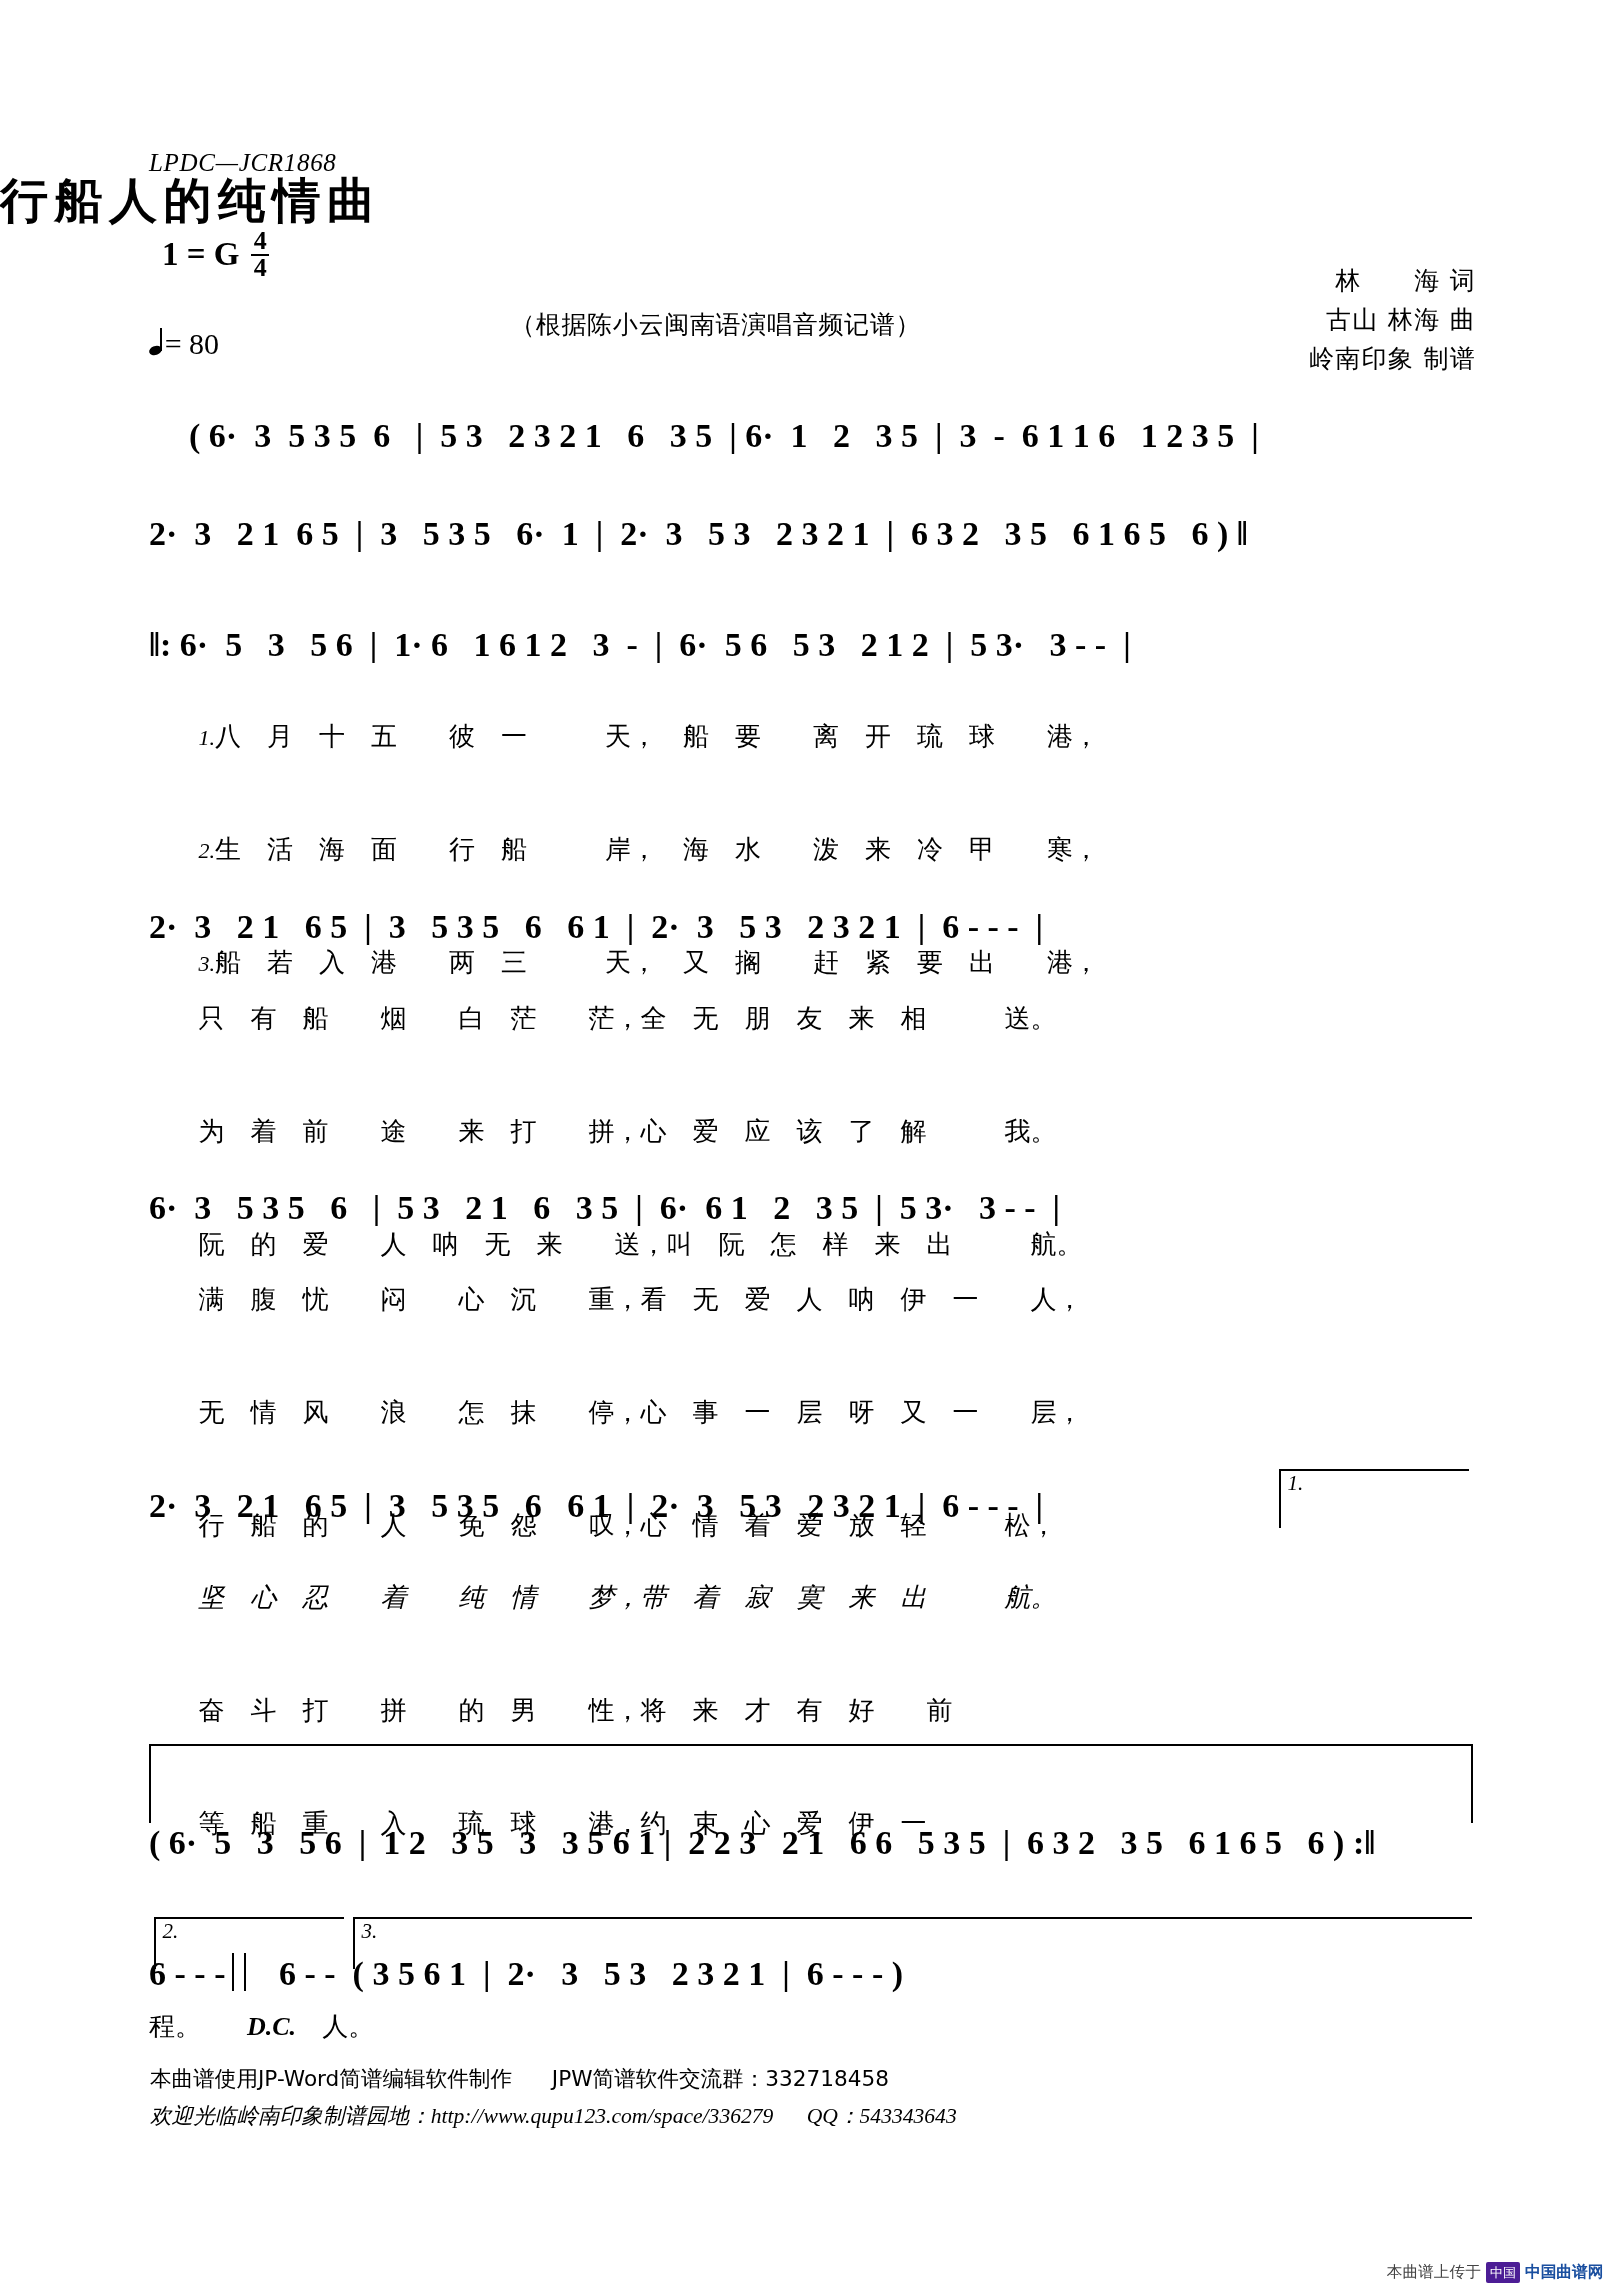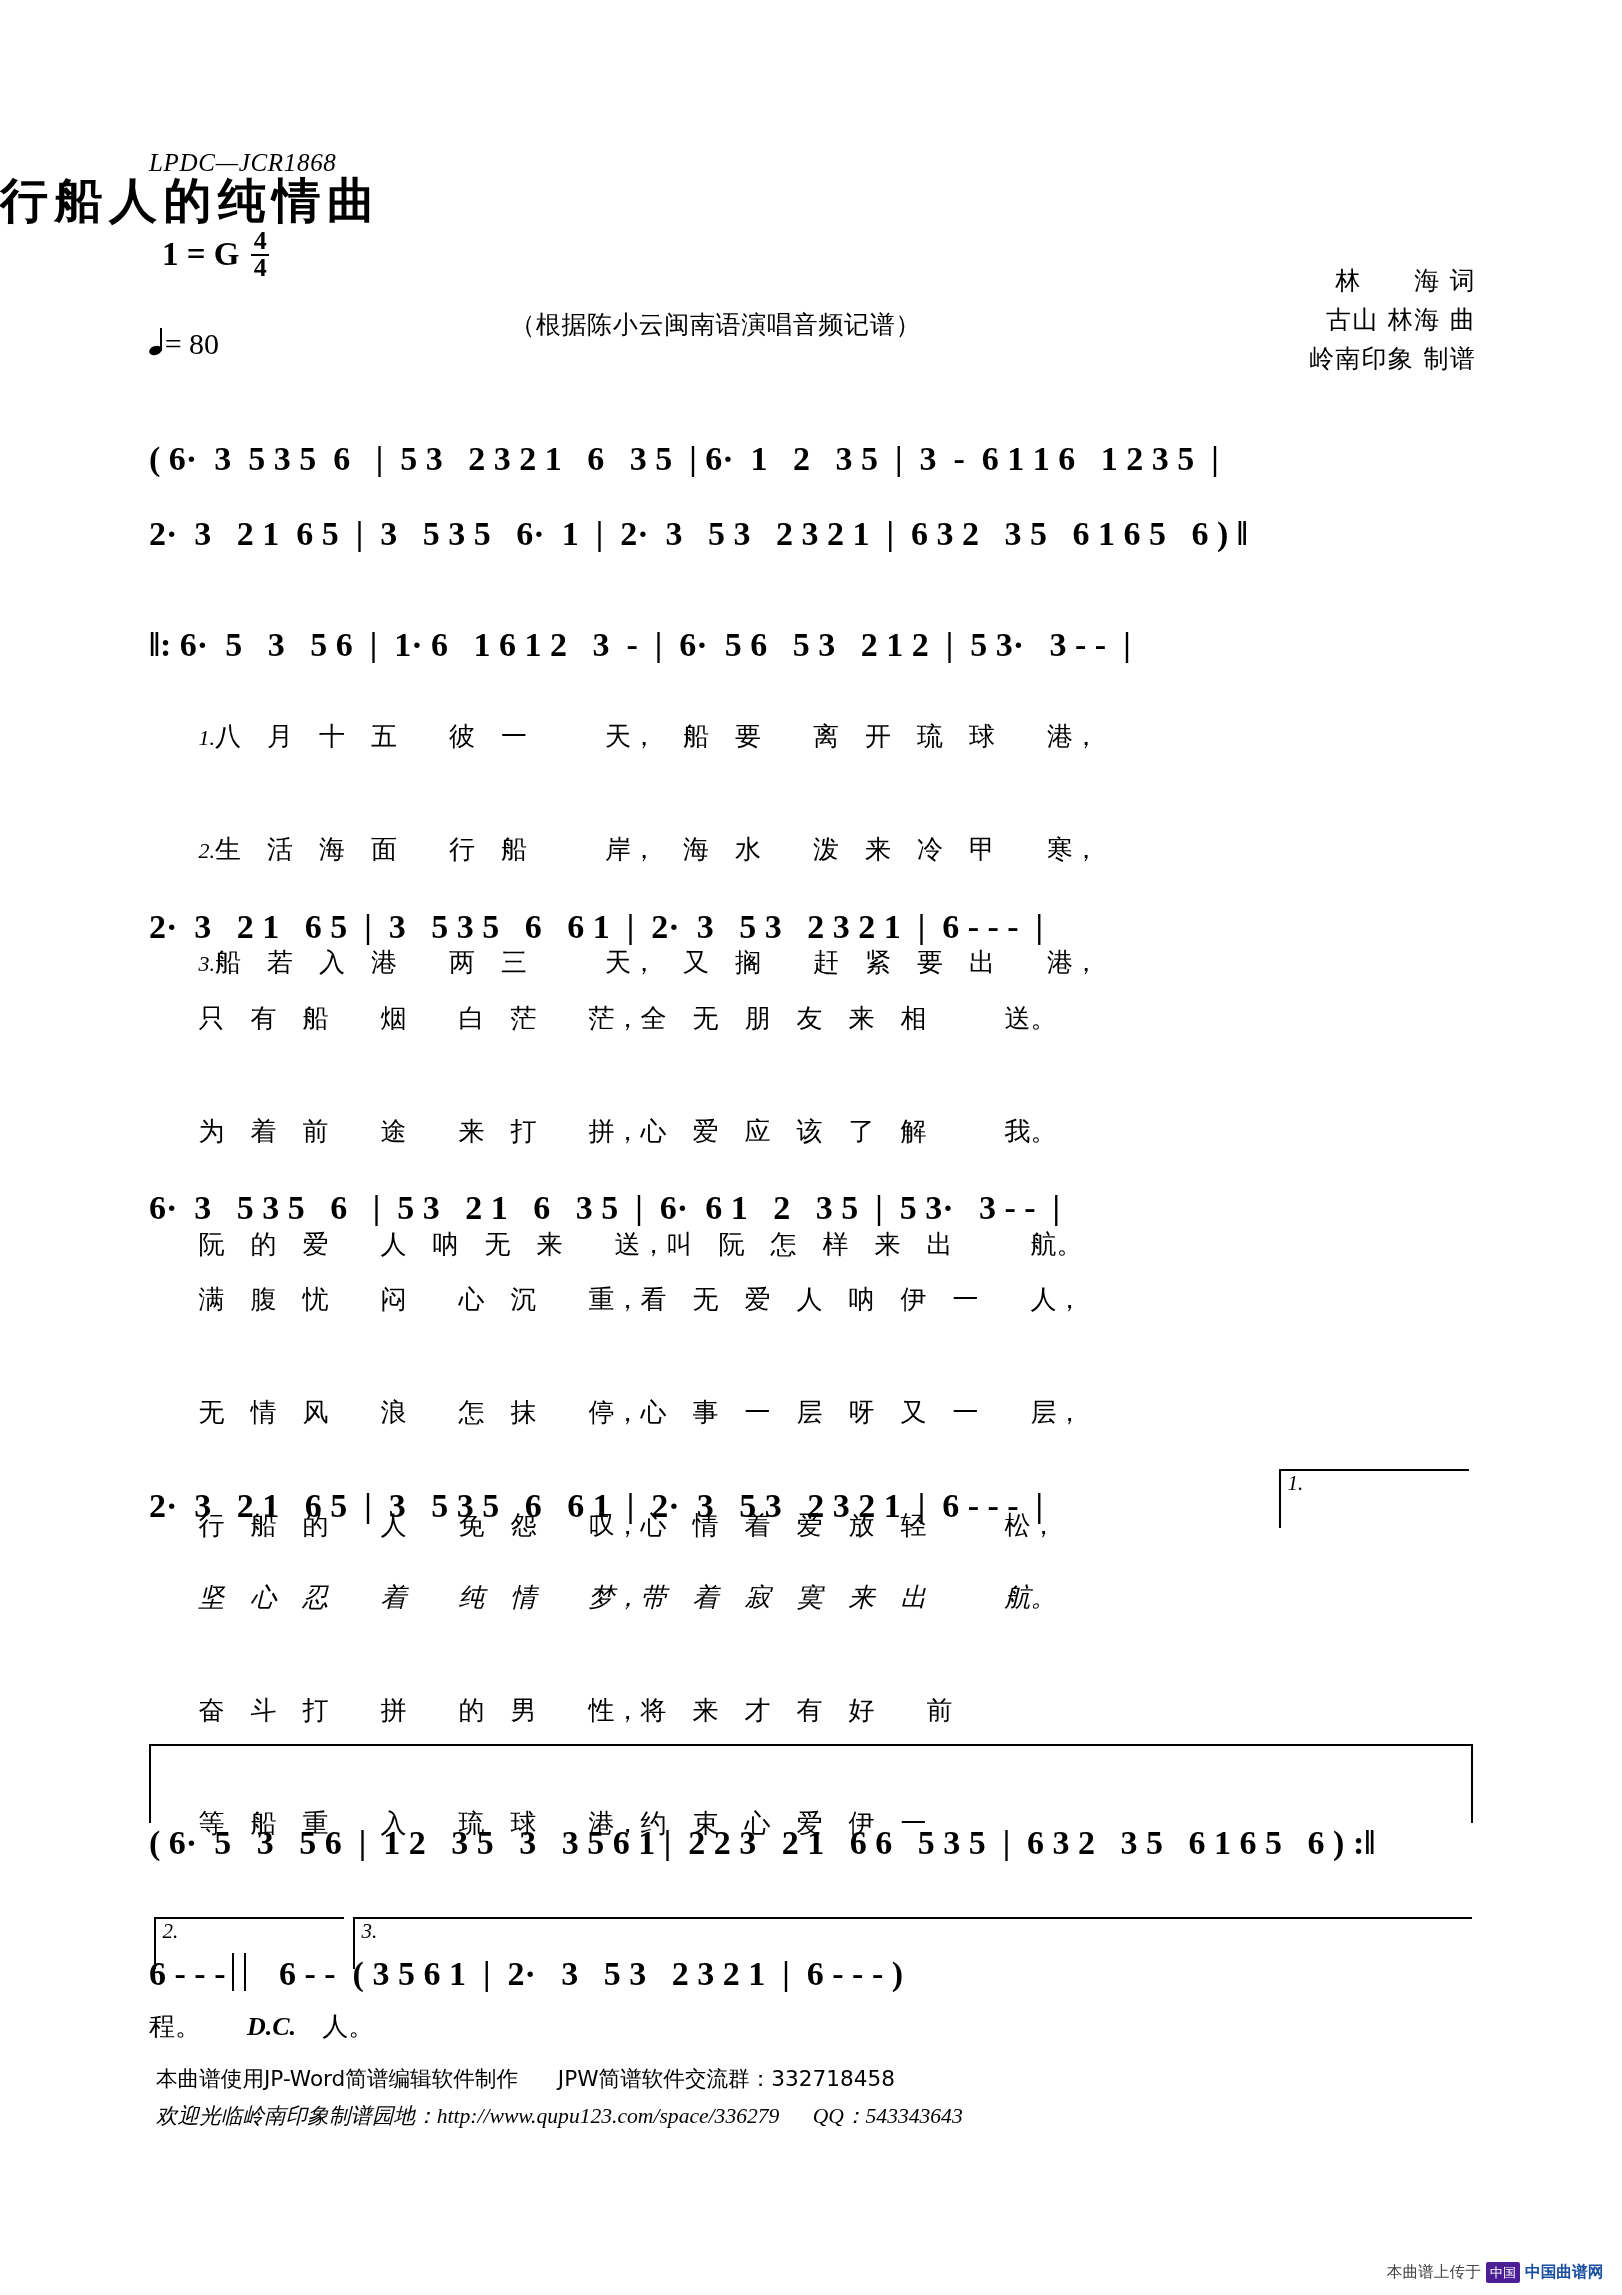--- a/index.html
+++ b/index.html
@@ -167,21 +167,21 @@
   .dc {
     font-family: "Liberation Serif", serif;
     font-style: italic;
     font-weight: bold;
     font-size: 26px;
   }
 
   
   .footer {
     position: absolute;
-    left: 156px;
+    left: 150px;
     top: 2061px;
     font-family: "DejaVu Sans", sans-serif;
     font-size: 21.6px;
     line-height: 1.7;
   }
   .footer .ital { font-family: "Liberation Serif", serif; font-style: italic; }
 
   .watermark {
     position: absolute;
     right: 19.6px;
@@ -227,21 +227,21 @@
   </div>
 
   <div class="subtitle">（根据陈小云闽南语演唱音频记谱）</div>
 
   <div class="credits">
     <div>林　　海 词</div>
     <div>古山 林海 曲</div>
     <div>岭南印象 制谱</div>
   </div>
 
-  <div class="system" style="top:442px;">
+  <div class="system" style="top:419px;margin-left:40px;">
     <div class="notes-row">( 6·  3  5 3 5  6   |  5 3   2 3 2 1   6   3 5  | 6·  1   2   3 5  |  3  -  6 1 1 6   1 2 3 5  |</div>
   </div>
   <div class="system" style="top:517px;">
     <div class="notes-row">2·  3   2 1  6 5  |  3   5 3 5   6·  1  |  2·  3   5 3   2 3 2 1  |  6 3 2   3 5   6 1 6 5   6 ) ‖</div>
   </div>
 
   <div class="system" style="top:628px;">
     <div class="notes-row">‖: 6·  5   3   5 6  |  1· 6   1 6 1 2   3  -  |  6·  5 6   5 3   2 1 2  |  5 3·   3 - -  |</div>
     <div class="lyrics-row" style="margin-top:18.3px;">
       <span class="lyr-num">1.</span><span>八　月　十　五　　彼　一　　　天，　船　要　　离　开　琉　球　　港，</span>

